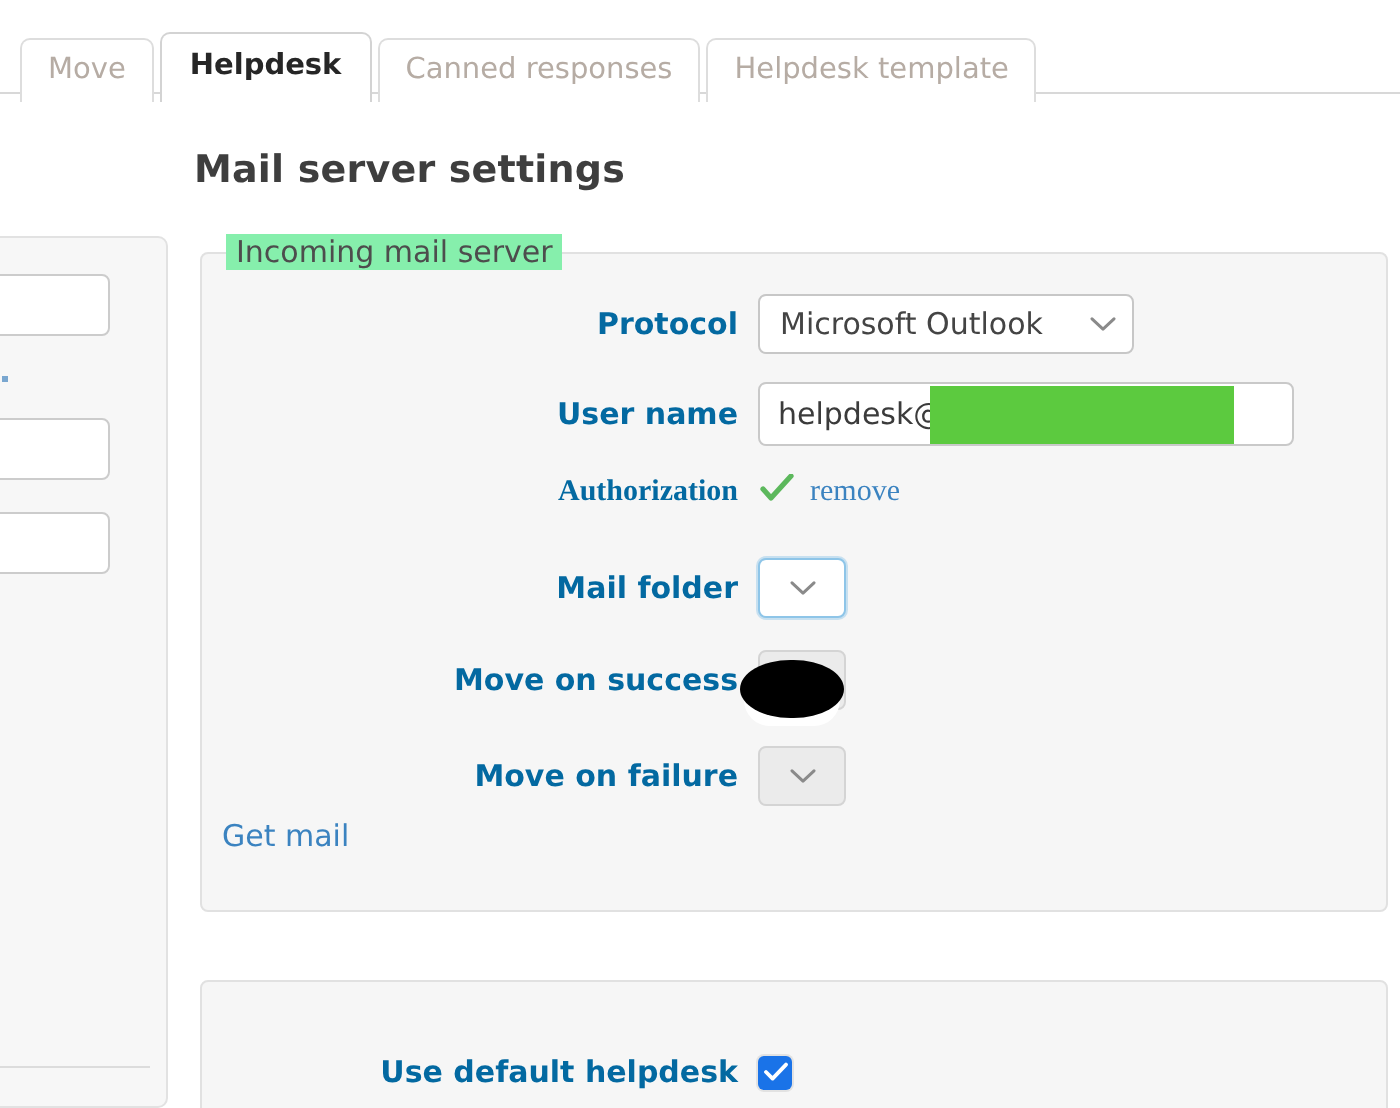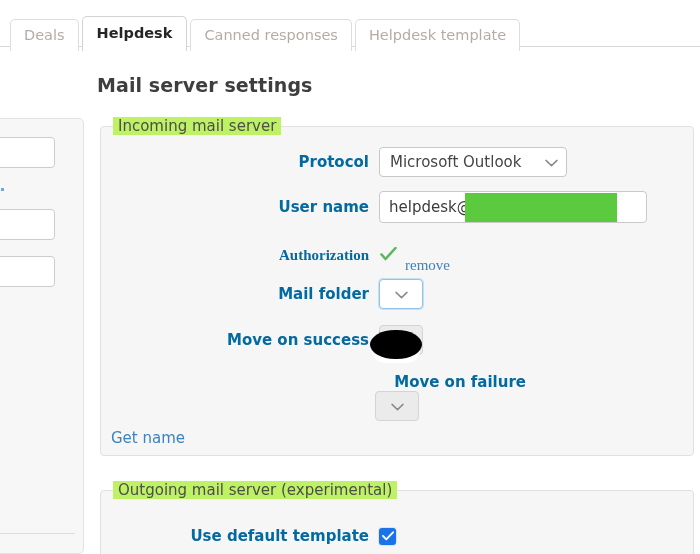--- a/index.html
+++ b/index.html
@@ -148,21 +148,21 @@
   .fieldset.outgoing {
     left: 100px;
     top: 442px;
     width: 594px;
     height: 112px;
   }
   .legend {
     position: absolute;
     top: -10px;
     left: 12px;
-    background: #bef264;
+    background: #86efac;
     padding: 0 5px;
     font-size: 15px;
     color: #4d4d4d;
     white-space: nowrap;
     line-height: 18px;
   }
 
   
   .row {
     position: absolute;
@@ -256,21 +256,20 @@
     font-weight: bold;
     line-height: 1;
     margin-right: 8px;
     margin-left: 1px;
   }
   .link {
     color: #3b83c0;
     font-size: 15px;
     text-decoration: none;
     cursor: pointer;
-    margin-top: 20px;
   }
 
   .getmail {
     position: absolute;
     left: 10px;
     top: 282px;
     font-size: 15px;
   }
 
   
@@ -307,21 +306,21 @@
     border-radius: 0 0 24px 24px;
     z-index: 8;
   }
 </style>
 </head>
 <body>
 
 <div class="tabbar">
   <div class="tabbar-baseline"></div>
   <div class="tabs">
-    <div class="tab">Deals</div>
+    <div class="tab">Move</div>
     <div class="tab active">Helpdesk</div>
     <div class="tab">Canned responses</div>
     <div class="tab">Helpdesk template</div>
   </div>
 </div>
 
 <div class="left-panel">
   <div class="left-field f1"></div>
   <div class="left-dot"></div>
   <div class="left-field f2"></div>
@@ -381,39 +380,38 @@
       <div class="row-label">Move on success</div>
       <div class="select mini disabled">
         <span class="caret">
           <svg width="13" height="8" viewBox="0 0 13 8">
               <path d="M1 1.4 L6.5 6.6 L12 1.4" fill="none" stroke="#8a8a8a" stroke-width="1.5" stroke-linecap="round" stroke-linejoin="round"></path>
             </svg>
         </span>
       </div>
     </div>
 
-    <div class="row" style="top:246px;flex-direction:column;">
+    <div class="row" style="top:246px;">
       <div class="row-label">Move on failure</div>
       <div class="select mini disabled">
         <span class="caret">
           <svg width="13" height="8" viewBox="0 0 13 8">
               <path d="M1 1.4 L6.5 6.6 L12 1.4" fill="none" stroke="#8a8a8a" stroke-width="1.5" stroke-linecap="round" stroke-linejoin="round"></path>
             </svg>
         </span>
       </div>
     </div>
 
-    <a class="link getmail">Get name</a>
+    <a class="link getmail">Get mail</a>
   </div>
 
   <div class="fieldset outgoing">
-    <div class="legend">Outgoing mail server (experimental)</div>
 
     <div class="row" style="top:36px;">
-      <div class="row-label">Use default template</div>
+      <div class="row-label">Use default helpdesk</div>
       <span class="checkbox">
         <svg width="12" height="10" viewBox="0 0 12 10">
             <path d="M1 5 L4.3 8.3 L11 1.3" fill="none" stroke="#ffffff" stroke-width="1.9" stroke-linecap="round" stroke-linejoin="round"></path>
           </svg>
       </span>
     </div>
   </div>
 
 </div>
 

